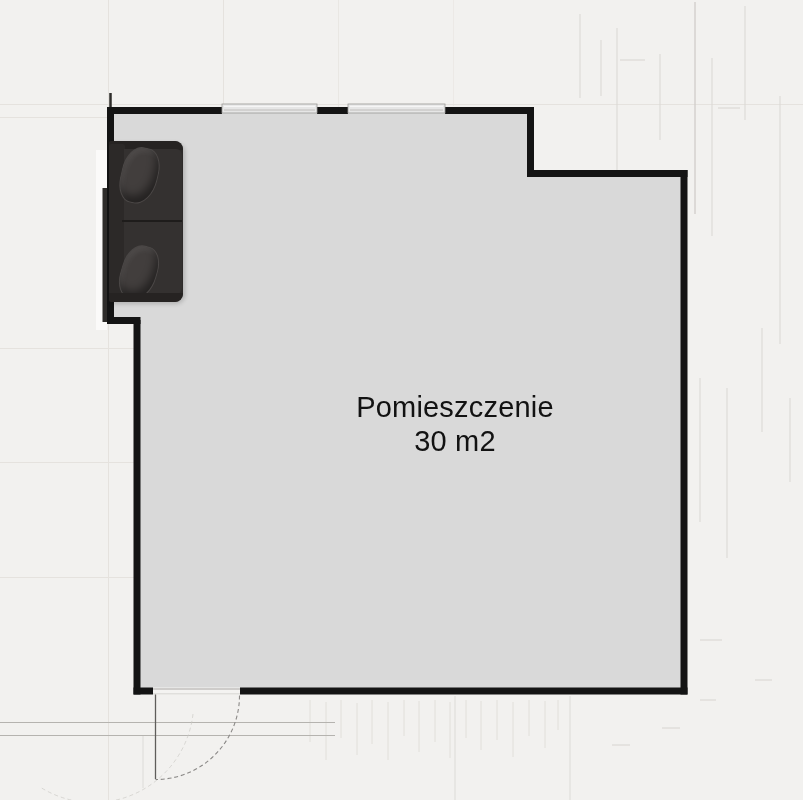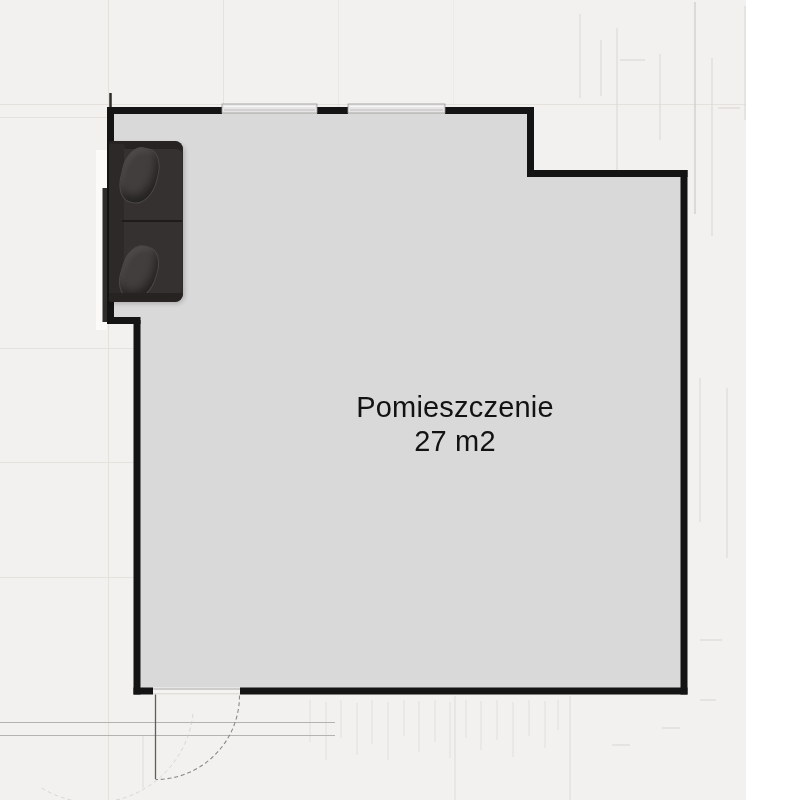--- a/index.html
+++ b/index.html
@@ -9,21 +9,21 @@
     --sofa-body:#2e2b2a;
     --sofa-pillow:#423e3d;
     --window-fill:#e6e6e6;
     --door-arc:#8a8886;
     --label-text:#121212;
     --grid-line:#e5e2de;
   }
   html,body{margin:0;padding:0;background:#fff;}
   .canvas{
     position:relative;
-    width:746px;height:800px;
+    width:803px;height:800px;
     background:var(--background);
     overflow:hidden;
     font-family:"Liberation Sans", sans-serif;
   }
   .plan-svg{position:absolute;left:0;top:0;}
 
   
   .sofa{
     position:absolute;left:109px;top:141px;width:74px;height:161px;
     background:var(--sofa-body);
@@ -140,16 +140,16 @@
     <div class="sofa-backrest"></div>
     <div class="sofa-seat"></div>
     <div class="sofa-seam"></div>
     <div class="sofa-pillow p1"></div>
     <div class="sofa-pillow p2"></div>
     <div class="sofa-armrest-bottom"></div>
   </div>
 
   <div class="room-label">
     <div>Pomieszczenie</div>
-    <div>27 m2</div>
+    <div>30 m2</div>
   </div>
 
 </div>
 
 </body></html>

